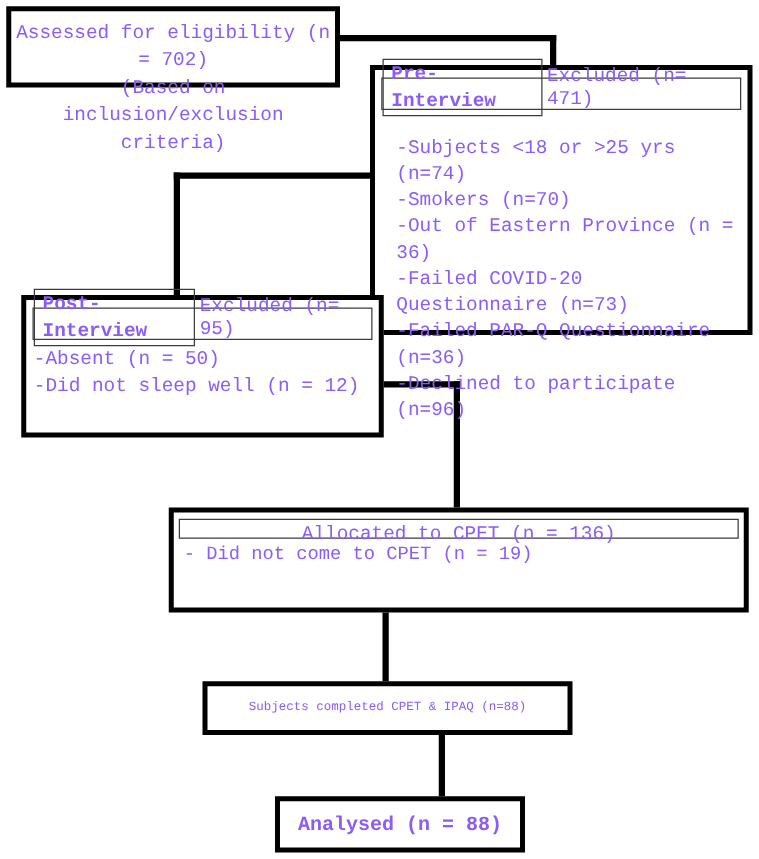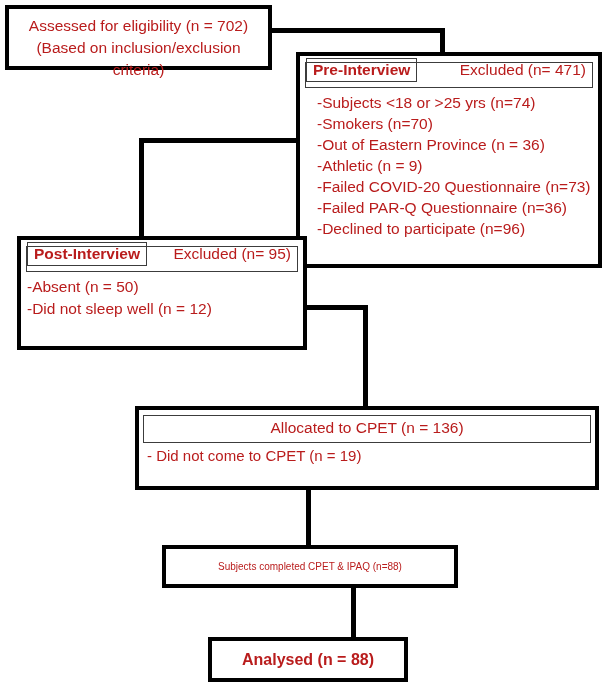--- a/index.html
+++ b/index.html
@@ -1,46 +1,46 @@
 <!DOCTYPE html>
 <html><head>
 <meta charset="utf-8">
 <style>
   html,body{margin:0;padding:0;background:#ffffff;}
   #canvas{
     position:relative;width:607px;height:687px;background:#ffffff;
-    font-family:Liberation Sans, sans-serif;color:#b91c1c;
+    font-family:Liberation Mono, monospace;color:#8b5cf6;
     overflow:hidden;
   }
   .box{position:absolute;border:4px solid #000;background:#fff;box-sizing:border-box;}
   .conn{position:absolute;background:#000;}
   
   #box-assessed{left:5px;top:5px;width:267px;height:65px;text-align:center;
     font-size:15.5px;line-height:22px;padding-top:6px;}
   
   #box-pre{left:296px;top:52px;width:306px;height:216px;}
   
   #box-post{left:17px;top:236px;width:290px;height:114px;}
   .hdr{margin:6px 5px 0 5px;height:26px;border:1px solid #3c3c3c;
     display:flex;align-items:center;justify-content:space-between;
     padding:0 6px 11px 0;box-sizing:border-box;font-size:15.5px;}
   .hdr-tag{border:1px solid #3c3c3c;padding:0 6px;font-weight:700;line-height:22px;}
   .hdr-right{padding-left:4px;}
   .list{font-size:15.5px;}
-  #box-pre .list{margin:4px 2px 0 17px;line-height:21px;}
+  #box-pre .list{margin:20px 2px 0 17px;line-height:21px;}
   #box-post .list{margin:4px 2px 0 6px;line-height:22px;}
   
   #box-alloc{left:135px;top:406px;width:464px;height:84px;}
-  .hdr-center{margin:5px 4px 0 4px;height:28px;border:1px solid #3c3c3c;
+  .hdr-center{margin:5px 4px 0 4px;height:16px;border:1px solid #3c3c3c;
     text-align:center;line-height:23px;font-size:15.5px;box-sizing:border-box;}
   #box-alloc .list{margin:3px 2px 0 8px;line-height:20.5px;font-size:15px;white-space:nowrap;}
   
   #box-completed{left:162px;top:545px;width:296px;height:43px;
     display:flex;align-items:center;justify-content:center;font-size:10px;}
-  #box-analysed{left:208px;top:637px;width:200px;height:45px;
+  #box-analysed{left:220px;top:637px;width:200px;height:45px;
     display:flex;align-items:center;justify-content:center;font-size:16px;font-weight:700;}
   
   #c1h{left:270px;top:28px;width:175px;height:5px;}
   #c1v{left:440px;top:28px;width:5px;height:27px;}
   #c2h{left:139px;top:138px;width:160px;height:5px;}
   #c2v{left:139px;top:138px;width:5px;height:101px;}
   #c3h{left:270px;top:305px;width:98px;height:5px;}
   #c3v{left:363px;top:305px;width:5px;height:104px;}
   #c4v{left:306px;top:488px;width:5px;height:59px;}
   #c5v{left:351px;top:586px;width:5px;height:53px;}
@@ -66,21 +66,20 @@
 
   <div class="box" id="box-pre">
     <div class="hdr">
       <span class="hdr-tag">Pre-Interview</span>
       <span class="hdr-right">Excluded (n= 471)</span>
     </div>
     <div class="list">
       <div>-Subjects &lt;18 or &gt;25 yrs (n=74)</div>
       <div>-Smokers (n=70)</div>
       <div>-Out of Eastern Province (n = 36)</div>
-      <div>-Athletic (n = 9)</div>
       <div>-Failed COVID-20 Questionnaire (n=73)</div>
       <div>-Failed PAR-Q Questionnaire (n=36)</div>
       <div>-Declined to participate (n=96)</div>
     </div>
   </div>
 
   <div class="box" id="box-post">
     <div class="hdr">
       <span class="hdr-tag">Post-Interview</span>
       <span class="hdr-right">Excluded (n= 95)</span>

